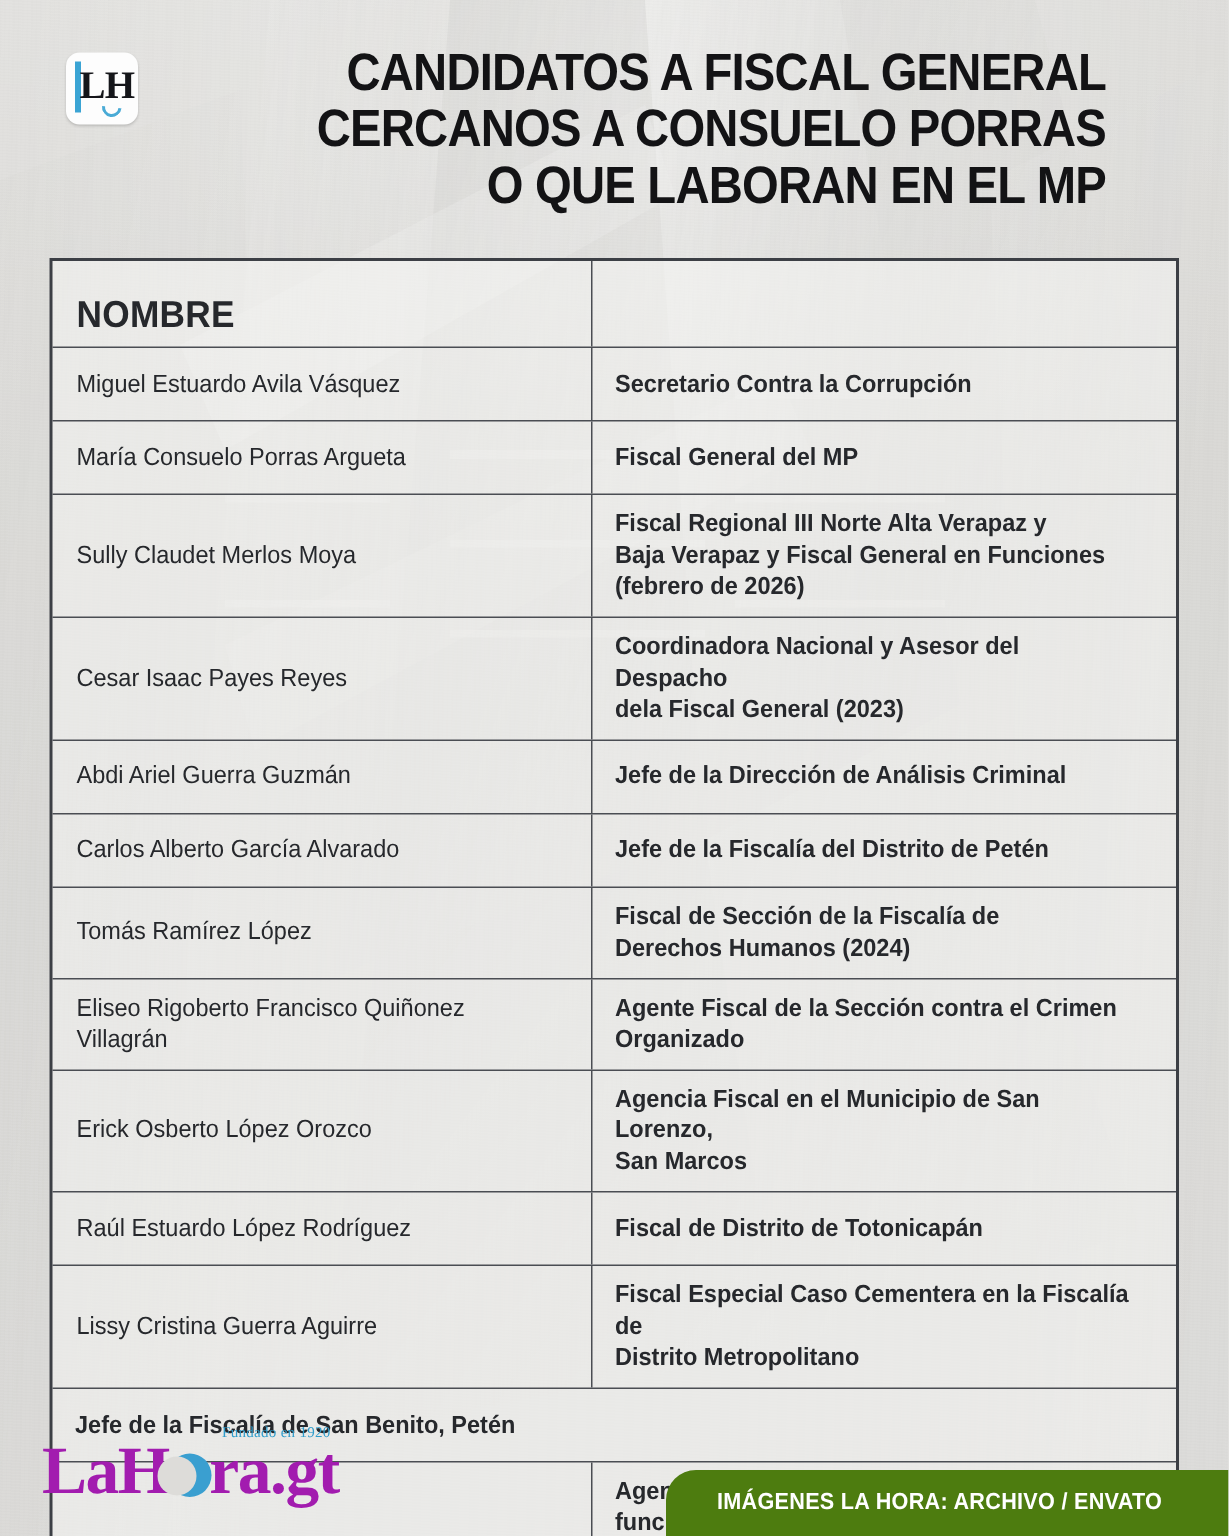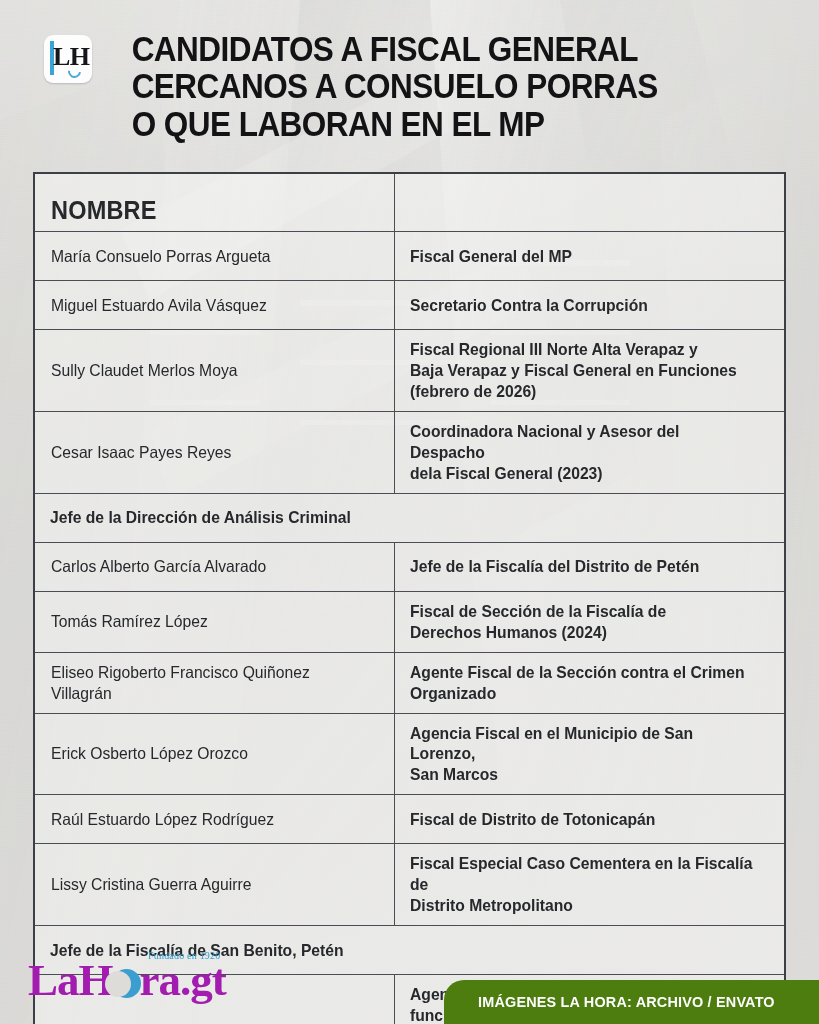--- a/index.html
+++ b/index.html
@@ -69,21 +69,21 @@
     position: absolute; left: 24px; top: 30px;
     width: 13px; height: 13px;
     border: 2.2px solid #4aabd6;
     border-radius: 50%;
     border-right-color: transparent;
     border-top-color: transparent;
     transform: rotate(-38deg);
   }
   #headline {
     flex: 1 1 auto;
-    text-align: left;
+    text-align: right;
     padding-left: 6px;
     padding-right: 14px;
     margin-top: 2px;
   }
   #headline .line {
     display: block;
     font-family: "Liberation Sans Narrow", "Liberation Sans", sans-serif;
     font-weight: 700;
     font-size: 35px;
     line-height: 1.07;
@@ -292,33 +292,33 @@
   <div id="table-wrap">
 
     <div class="trow head">
       <div class="tcell-name">
         <span class="head-label">NOMBRE</span>
       </div>
     </div>
 
     <div class="trow">
       <div class="tcell-name">
+        <span class="cell-text">Miguel Estuardo Avila Vásquez</span>
+      </div>
+      <div class="tcell-role">
+        <span class="cell-text">Secretario Contra la Corrupción</span>
+      </div>
+    </div>
+
+    <div class="trow">
+      <div class="tcell-name">
         <span class="cell-text">María Consuelo Porras Argueta</span>
       </div>
       <div class="tcell-role">
         <span class="cell-text">Fiscal General del MP</span>
-      </div>
-    </div>
-
-    <div class="trow">
-      <div class="tcell-name">
-        <span class="cell-text">Miguel Estuardo Avila Vásquez</span>
-      </div>
-      <div class="tcell-role">
-        <span class="cell-text">Secretario Contra la Corrupción</span>
       </div>
     </div>
 
     <div class="trow">
       <div class="tcell-name">
         <span class="cell-text">Sully Claudet Merlos Moya</span>
       </div>
       <div class="tcell-role">
         <span class="cell-text">Fiscal Regional III Norte Alta Verapaz y
 Baja Verapaz y Fiscal General en Funciones
@@ -330,20 +330,23 @@
       <div class="tcell-name">
         <span class="cell-text">Cesar Isaac Payes Reyes</span>
       </div>
       <div class="tcell-role">
         <span class="cell-text">Coordinadora Nacional y Asesor del Despacho
 dela Fiscal General (2023)</span>
       </div>
     </div>
 
     <div class="trow">
+      <div class="tcell-name">
+        <span class="cell-text">Abdi Ariel Guerra Guzmán</span>
+      </div>
       <div class="tcell-role">
         <span class="cell-text">Jefe de la Dirección de Análisis Criminal</span>
       </div>
     </div>
 
     <div class="trow">
       <div class="tcell-name">
         <span class="cell-text">Carlos Alberto García Alvarado</span>
       </div>
       <div class="tcell-role">

